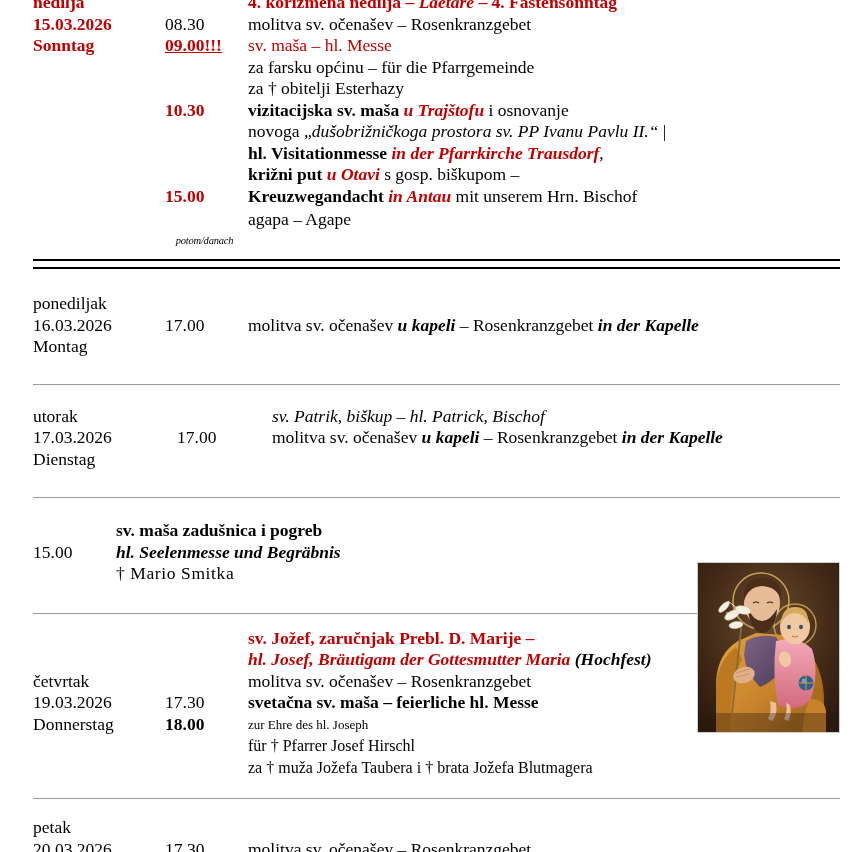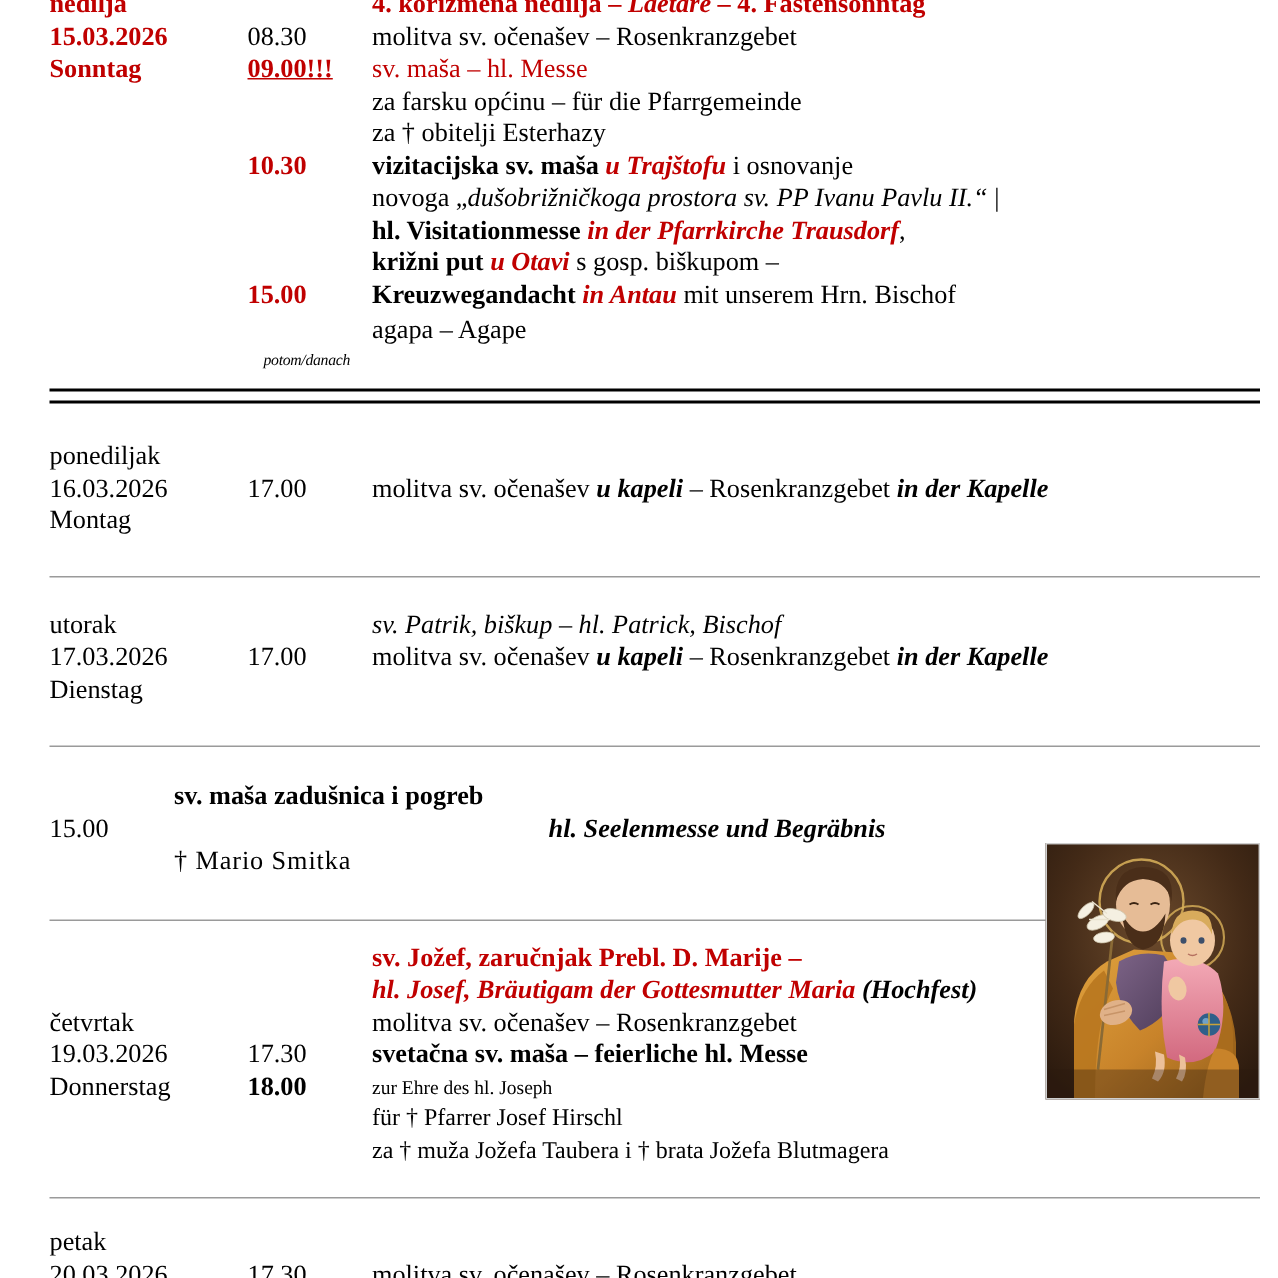--- a/index.html
+++ b/index.html
@@ -57,21 +57,21 @@
   }
   .tline.blank { color: transparent; }
   .txtline {
     height: 21.5px;
     white-space: nowrap;
   }
 
   .red { color: #C00000; }
   .b { font-weight: bold; }
   .i { font-style: italic; }
-  .bi { font-weight: bold; font-style: italic; text-align: center; }
+  .bi { font-weight: bold; font-style: italic; }
   .u { text-decoration: underline; }
 
   .small-it {
     font-size: 10.5px;
     font-style: italic;
     letter-spacing: -0.2px;
   }
 
   
   .rule-thin {
@@ -154,21 +154,21 @@
       <div class="tline">17.00</div>
     </div>
     <div class="col-text">
       <div class="tline blank">&nbsp;</div>
       <div class="txtline"><span>molitva sv. očenašev </span><span class="bi">u kapeli</span><span> – Rosenkranzgebet </span><span class="bi">in der Kapelle</span></div>
     </div>
   </div>
 
   <div class="rule-thin" style="margin-top:26px;"></div>
 
-  <div class="day-row" style="padding-top:21px;">
+  <div class="day-row" style="padding-top:21px;gap:12px;">
     <div class="col-day">
       <div class="tline">utorak</div>
       <div class="tline">17.03.2026</div>
       <div class="tline">Dienstag</div>
     </div>
     <div class="col-time">
       <div class="tline blank">&nbsp;</div>
       <div class="tline">17.00</div>
     </div>
     <div class="col-text">

